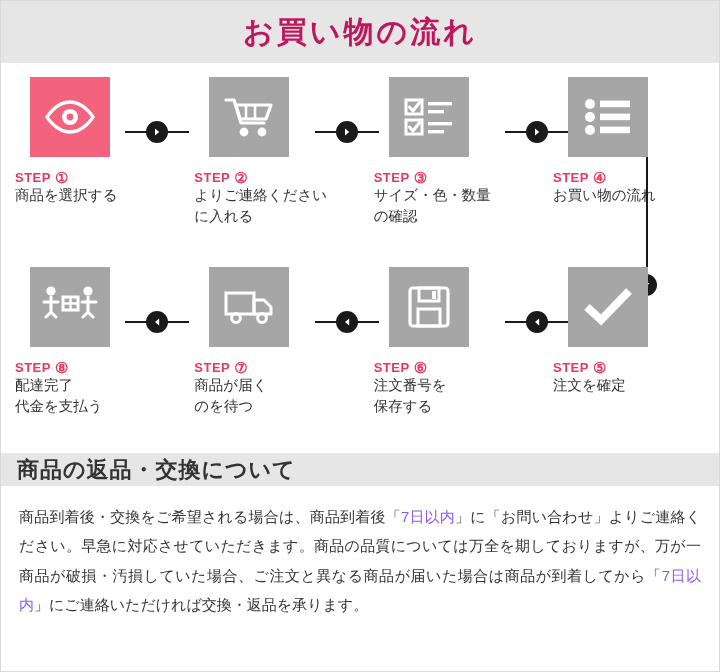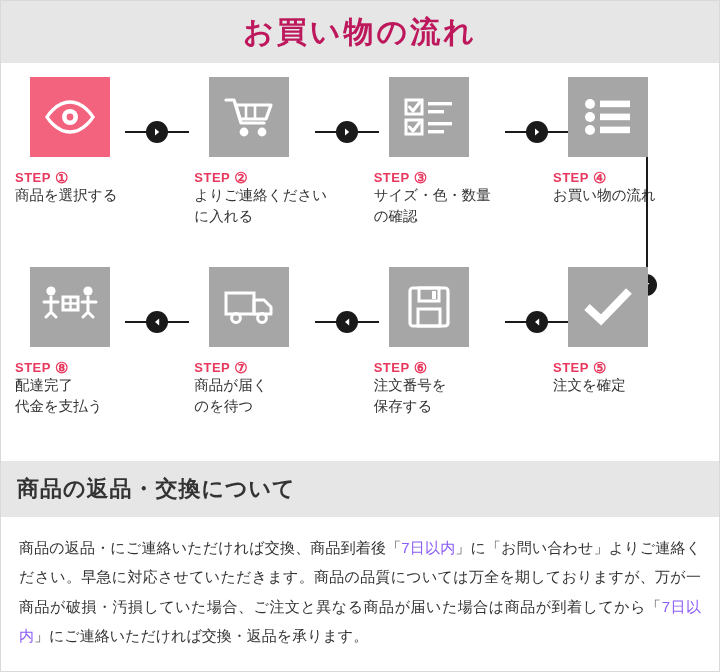--- a/index.html
+++ b/index.html
@@ -109,26 +109,25 @@
   .arrow-dot svg { display:block; }
 
   .vconn {
     position: absolute;
     width: 2px;
     background: #1a1a1a;
   }
 
   
   .sub-band {
-    height: 56px;
+    height: 33px;
     background: #e6e6e6;
     display: flex;
     align-items: center;
     padding-left: 16px;
-    margin-top: 8px;
   }
   .sub-band .sub-title {
     font-family: "Liberation Serif", serif;
     font-size: 22px;
     font-weight: bold;
     color: #333333;
     letter-spacing: 1px;
   }
   .policy {
     padding: 16px 18px 0 18px;
@@ -340,15 +339,15 @@
           <span class="num">⑤</span>
         </div>
         <div class="desc">注文を確定</div>
       </div>
     </div>
   </div>
 
   <div class="sub-band">
     <div class="sub-title">商品の返品・交換について</div>
   </div>
-  <div class="policy"><span>商品の返品・にご連絡いただければ交換、商品到着後「</span><span class="hl">7日以内</span><span>」に「お問い合わせ」よりご連絡ください。早急に対応させていただきます。商品の品質については万全を期しておりますが、万が一商品が破損・汚損していた場合、ご注文と異なる商品が届いた場合は商品が到着してから「</span><span class="hl">7日以内</span><span>」にご連絡いただければ交換・返品を承ります。</span></div>
+  <div class="policy"><span>商品到着後・交換をご希望される場合は、商品到着後「</span><span class="hl">7日以内</span><span>」に「お問い合わせ」よりご連絡ください。早急に対応させていただきます。商品の品質については万全を期しておりますが、万が一商品が破損・汚損していた場合、ご注文と異なる商品が届いた場合は商品が到着してから「</span><span class="hl">7日以内</span><span>」にご連絡いただければ交換・返品を承ります。</span></div>
 
 </div>
 
 </body></html>

